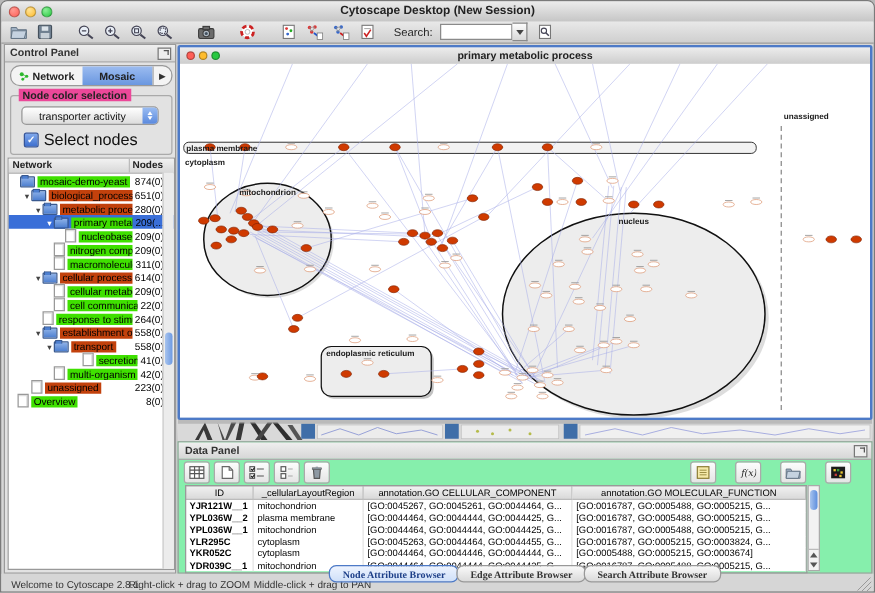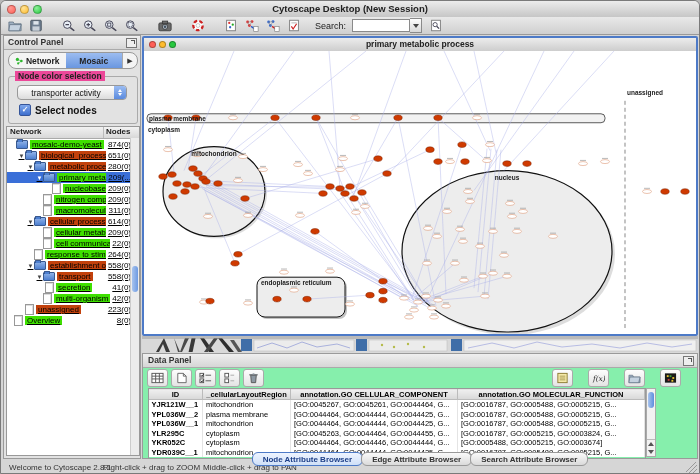--- a/index.html
+++ b/index.html
@@ -36,26 +36,26 @@
   .groupbox{position:absolute;left:4px;top:40px;width:128px;height:46px;border:1px solid #aaa;border-radius:3px;}
   .groupbox-legend{position:absolute;left:6px;top:-6px;background:#ec4899;padding:0 3px;font-size:8.5px;font-weight:bold;color:#222;text-align:right;}
   .dropdown{position:absolute;left:8px;top:8px;width:110px;height:15px;border:1px solid #999;border-radius:4px;background:linear-gradient(#ffffff,#dcdcdc);display:flex;align-items:center;box-sizing:border-box;}
   .dropdown-text{flex:1;font-size:8.5px;color:#111;text-align:center;overflow:hidden;white-space:nowrap;}
   .dropdown-step{width:12px;height:13px;border-radius:0 3px 3px 0;background:linear-gradient(#9abcf2,#5b8ade);display:flex;flex-direction:column;align-items:center;justify-content:center;gap:1px;}
   .dropdown-step i{width:0;height:0;border-left:2.5px solid transparent;border-right:2.5px solid transparent;}
   .dropdown-step i.up{border-bottom:3px solid #fff;}
   .dropdown-step i.dn{border-top:3px solid #fff;}
   .checkrow{position:absolute;left:10px;top:27px;display:flex;align-items:center;gap:4px;}
   .checkbox{width:10px;height:10px;border-radius:2px;background:linear-gradient(#7fa8ec,#3e6fce);border:1px solid #35559a;color:#fff;font-size:8px;line-height:10px;text-align:center;font-weight:bold;}
-  .checklabel{font-size:10px;font-weight:bold;color:#111;}
+  .checklabel{font-size:13px;font-weight:normal;color:#111;}
   .tree-wrap{position:absolute;left:2px;top:90px;width:134px;height:330px;background:#fff;border:1px solid #999;box-sizing:border-box;}
   .tree-head{display:flex;height:11px;background:linear-gradient(#f2f2f2,#d8d8d8);border-bottom:1px solid #aaa;font-size:8px;font-weight:bold;color:#222;}
   .tree-head .h1{flex:1;padding-left:3px;border-right:1px solid #bbb;}
   .tree-head .h2{width:33px;padding-left:2px;}
-  .trow{display:flex;align-items:center;height:11px;font-size:8px;color:#000;white-space:nowrap;padding-right:8px;text-decoration:underline;}
+  .trow{display:flex;align-items:flex-end;height:11px;font-size:8px;color:#000;white-space:nowrap;padding-right:8px;}
   .trow.sel{background:#3a6fd8;}
   .tarrow{width:7px;font-size:6px;color:#444;text-align:center;flex:0 0 auto;}
   .trow.sel .tarrow{color:#fff;}
   .tico{flex:0 0 auto;margin-right:2px;position:relative;}
   .tico.folder{width:10px;height:7px;background:linear-gradient(#8fb2e8,#4d7fd0);border:1px solid #39598f;border-radius:1px;}
   .tico.folder::before{content:"";position:absolute;left:0;top:-2px;width:4px;height:2px;background:#4d7fd0;border:1px solid #39598f;border-bottom:none;border-radius:1px 1px 0 0;}
   .tico.file{width:7px;height:9px;background:#fff;border:1px solid #999;box-shadow:inset -1px 1px 0 #ddd;}
   .tlabel{padding:0 2px;overflow:hidden;min-width:0;flex-shrink:1;}
   .tlabel.green{background:#3fe000;}
   .tlabel.red{background:#c2410c;}
@@ -77,32 +77,32 @@
   .strip{position:absolute;left:141px;top:335px;width:556px;height:17px;background:linear-gradient(#e8e8e8,#bdbdbd);overflow:hidden;}
   
   .dpanel{position:absolute;left:141px;top:352px;width:556px;height:106px;background:#86efac;border:1px solid #9a9a9a;box-sizing:border-box;}
   .dp-head{position:absolute;left:0;top:0;width:100%;height:13px;background:linear-gradient(#efefef,#d6d6d6);border-bottom:1px solid #aaa;}
   .dp-title{position:absolute;left:5px;top:1px;font-size:8.5px;font-weight:bold;color:#333;}
   .dp-toolbar{position:absolute;left:4px;top:15px;width:548px;height:18px;display:flex;align-items:center;gap:3px;}
   .dpbtn{width:19px;height:16px;border:1px solid #aaa;border-radius:3px;background:linear-gradient(#fdfdfd,#e4e4e4);display:inline-flex;align-items:center;justify-content:center;}
   .dpbtn svg{width:13px;height:12px;}
   .dp-spacer{flex:1;}
   .dtable{position:absolute;left:5px;top:34px;width:496px;border-collapse:collapse;table-layout:fixed;background:#fff;font-size:7.5px;}
-  .dtable th{background:linear-gradient(#f0f0f0,#d8d8d8);border:1px solid #bbb;font-weight:bold;height:10px;overflow:hidden;white-space:nowrap;padding:0 2px;}
+  .dtable th{background:linear-gradient(#f0f0f0,#d8d8d8);border:1px solid #bbb;font-weight:normal;height:10px;overflow:hidden;white-space:nowrap;padding:0 2px;}
   .dtable td{border-right:1px solid #e4e4e4;height:9.5px;overflow:hidden;white-space:nowrap;padding:0 3px;color:#000;}
   .dtable tr td:first-child{font-weight:bold;}
   .dtable-border{position:absolute;left:5px;top:34px;width:496px;height:69px;border:1px solid #999;pointer-events:none;}
   .vscroll{position:absolute;left:503px;top:34px;width:10px;height:69px;border:1px solid #aaa;background:#f2f2f2;box-sizing:border-box;}
   .vthumb{position:absolute;left:1px;top:3px;width:6px;height:16px;border-radius:3px;background:linear-gradient(90deg,#a8c4ee,#5d8ede);}
   .varrows{position:absolute;left:0px;bottom:0;width:8px;height:16px;display:flex;flex-direction:column;align-items:center;justify-content:space-around;border-top:1px solid #bbb;}
   .varrows i{width:0;height:0;border-left:3px solid transparent;border-right:3px solid transparent;}
   .varrows .up{border-bottom:4px solid #555;}
   .varrows .dn{border-top:4px solid #555;}
   
-  .browser-tabs{position:absolute;left:141px;top:451px;width:556px;display:flex;justify-content:center;z-index:6;}
+  .browser-tabs{position:absolute;left:141px;top:451px;width:556px;display:flex;justify-content:center;z-index:6;font-family:Liberation Serif, serif;}
   .btab{height:12px;padding:0 10px;border:1px solid #999;border-radius:6px 6px 6px 6px;background:linear-gradient(#fafafa,#dadada);font-size:8px;font-weight:bold;color:#333;display:flex;align-items:center;margin:0 -1px;}
   .btab.sel{background:linear-gradient(#eef4ff,#cfe0f8);border:1.5px solid #4d7ac7;color:#1d3f88;}
   
   .statusbar{position:absolute;left:0;top:458px;width:100%;height:16px;background:#d6d6d6;font-size:8px;color:#333;}
   .st1{position:absolute;left:8px;top:4px;}
   .st2{position:absolute;left:102px;top:4px;}
   .st3{position:absolute;left:202px;top:4px;}
   .grip{position:absolute;right:2px;bottom:2px;width:11px;height:11px;background:
     linear-gradient(135deg,transparent 45%,#999 45%,#999 50%,transparent 50%,transparent 63%,#999 63%,#999 68%,transparent 68%,transparent 81%,#999 81%,#999 86%,transparent 86%);}
 </style>
@@ -343,21 +343,21 @@
             <span class="tico folder"></span>
             <span class="tlabel red">establishment of loc</span>
             <span class="tcount">558(0)</span>
           </div>
           <div class="trow" style="padding-left: 29px;">
             <span class="tarrow">▼</span>
             <span class="tico folder"></span>
             <span class="tlabel red">transport</span>
             <span class="tcount">558(0)</span>
           </div>
-          <div class="trow" style="padding-left: 31px;">
+          <div class="trow" style="padding-left: 52px;">
             <span class="tarrow"></span>
             <span class="tico file"></span>
             <span class="tlabel green">secretion</span>
             <span class="tcount">41(0)</span>
           </div>
           <div class="trow" style="padding-left: 29px;">
             <span class="tarrow"></span>
             <span class="tico file"></span>
             <span class="tlabel green">multi-organism proc</span>
             <span class="tcount">42(0)</span>

